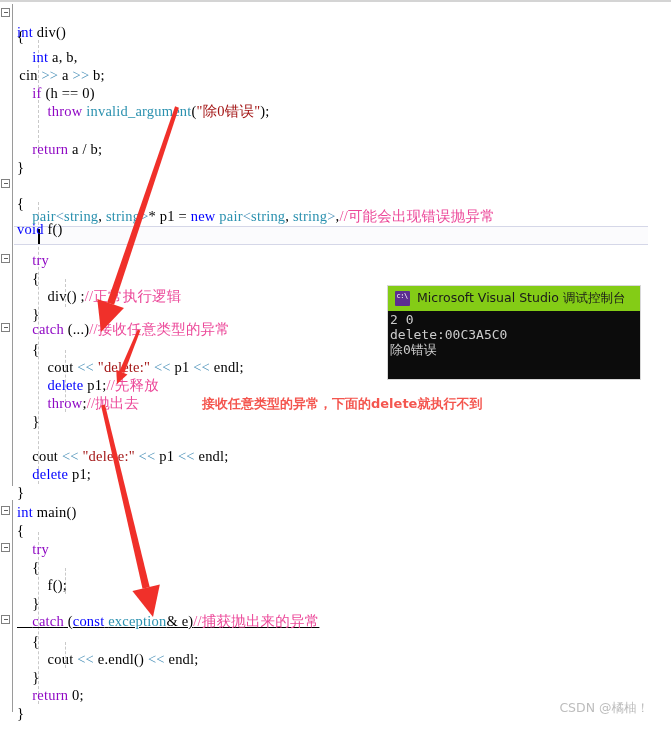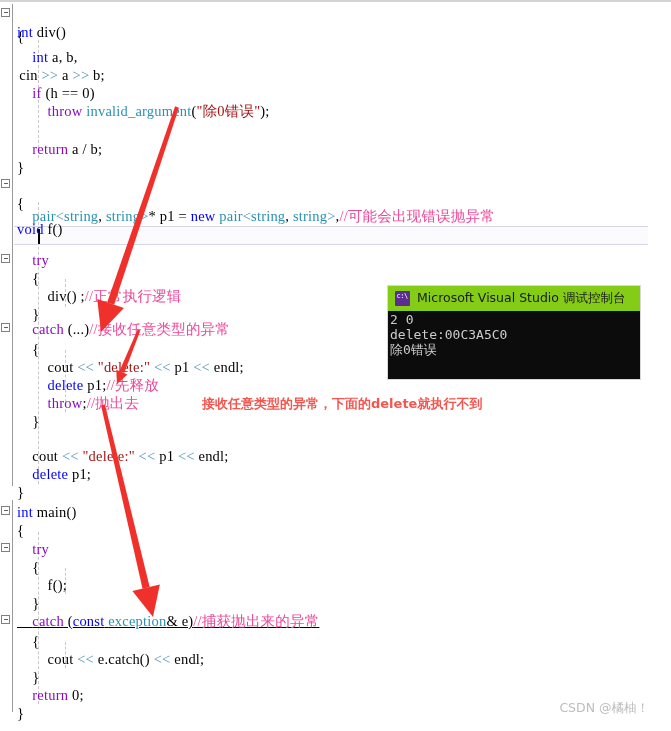--- a/index.html
+++ b/index.html
@@ -242,21 +242,21 @@
       <div class="code-line" style="top: 463px; left: 17px;"><span class="tok-plain">    </span><span class="tok-kw">delete</span><span class="tok-plain"> p1;</span></div>
       <div class="code-line" style="top: 481px; left: 17px;"><span class="tok-plain">}</span></div>
       <div class="code-line" style="top: 501px; left: 17px;"><span class="tok-kw">int</span><span class="tok-plain"> main()</span></div>
       <div class="code-line" style="top: 519px; left: 17px;"><span class="tok-plain">{</span></div>
       <div class="code-line" style="top: 538px; left: 17px;"><span class="tok-plain">    </span><span class="tok-ctrl">try</span></div>
       <div class="code-line" style="top: 556px; left: 17px;"><span class="tok-plain">    {</span></div>
       <div class="code-line" style="top: 574px; left: 17px;"><span class="tok-plain">        f();</span></div>
       <div class="code-line" style="top: 592px; left: 17px;"><span class="tok-plain">    }</span></div>
       <div class="code-line" style="top: 610px; left: 17px; text-decoration: underline;"><span class="tok-plain">    </span><span class="tok-ctrl">catch</span><span class="tok-plain"> (</span><span class="tok-kw">const</span><span class="tok-plain"> </span><span class="tok-type">exception</span><span class="tok-plain">&amp; e)</span><span class="tok-comment">//捕获抛出来的异常</span></div>
       <div class="code-line" style="top: 630px; left: 17px;"><span class="tok-plain">    {</span></div>
-      <div class="code-line" style="top: 648px; left: 17px;"><span class="tok-plain">        cout </span><span class="tok-op">&lt;&lt;</span><span class="tok-plain"> e.catch() </span><span class="tok-op">&lt;&lt;</span><span class="tok-plain"> endl;</span></div>
+      <div class="code-line" style="top: 648px; left: 17px;"><span class="tok-plain">        cout </span><span class="tok-op">&lt;&lt;</span><span class="tok-plain"> e.endl() </span><span class="tok-op">&lt;&lt;</span><span class="tok-plain"> endl;</span></div>
       <div class="code-line" style="top: 666px; left: 17px;"><span class="tok-plain">    }</span></div>
       <div class="code-line" style="top: 684px; left: 17px;"><span class="tok-plain">    </span><span class="tok-ctrl">return</span><span class="tok-plain"> 0;</span></div>
       <div class="code-line" style="top: 702px; left: 17px;"><span class="tok-plain">}</span></div>
     </div>
 
   <svg class="arrow-svg" id="arrows-host" width="671" height="731" style="left:0;top:0;">
       <g>
         <path d="M175.08973215167137,104.35475397123122 L107.12723252050327,300.4044500365395 L114.07366105988012,302.7507992320624 L178.91026784832863,105.64524602876878 Z" fill="#f0302a"></path>
         <path d="M101,330 L97.24193036831312,297.06541464291087 L123.95896321207027,306.089834625691 Z" fill="#f0302a"></path>
       </g>

